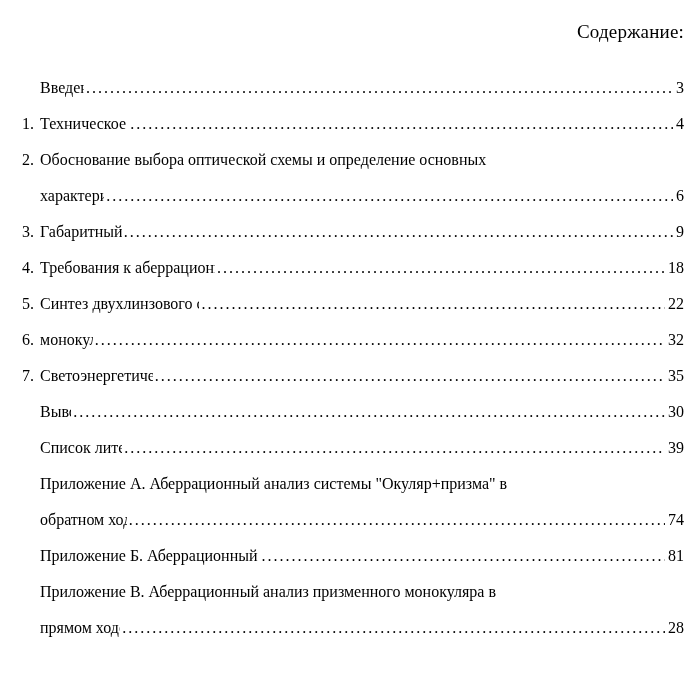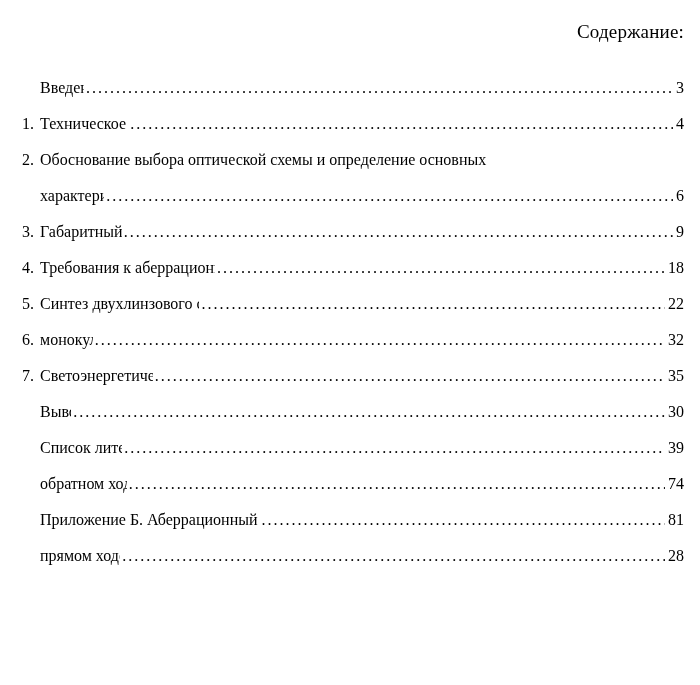--- a/index.html
+++ b/index.html
@@ -188,20 +188,23 @@
             <span class="leader"></span>
             <span class="page-num">39</span>
           </div>
         </div>
   </div>
 
   <div class="entry">
     <span class="num"></span>
     <div class="body">
           <div class="line">
+            <span class="text">Приложение А. Аберрационный анализ системы "Окуляр+призма" в</span>
+          </div>
+          <div class="line">
             <span class="text">обратном ходе лучей</span>
             <span class="leader"></span>
             <span class="page-num">74</span>
           </div>
         </div>
   </div>
 
   <div class="entry">
     <span class="num"></span>
     <div class="body">
@@ -209,20 +212,23 @@
             <span class="text">Приложение Б. Аберрационный анализ объектива в прямом ходе лучей</span>
             <span class="leader"></span>
             <span class="page-num">81</span>
           </div>
         </div>
   </div>
 
   <div class="entry">
     <span class="num"></span>
     <div class="body">
+          <div class="line">
+            <span class="text">Приложение В. Аберрационный анализ призменного монокуляра в</span>
+          </div>
           <div class="line">
             <span class="text">прямом ходе лучей</span>
             <span class="leader"></span>
             <span class="page-num">28</span>
           </div>
         </div>
   </div>
 </div>
 </div>
 

